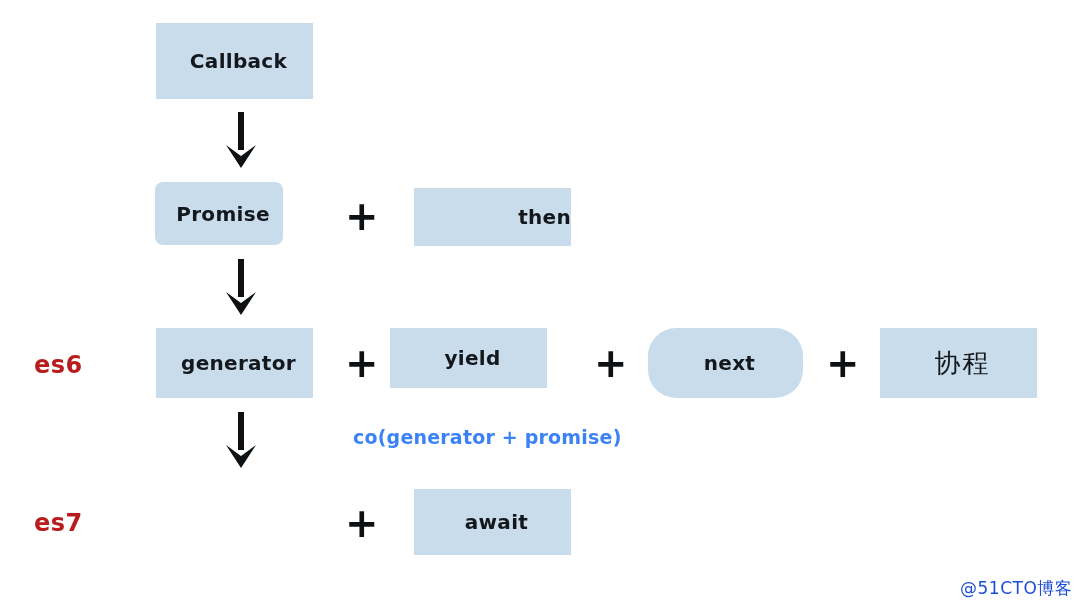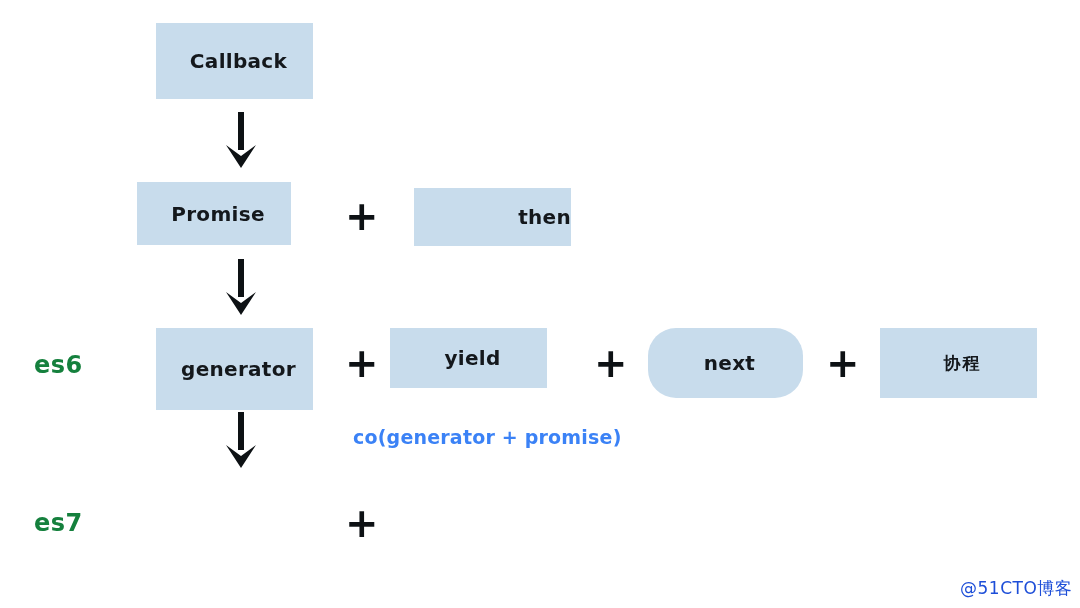--- a/index.html
+++ b/index.html
@@ -30,27 +30,27 @@
     letter-spacing: 0.3px;
     box-sizing: border-box;
     padding-left: 8px;
   }
   .box-label {
     display: block;
     line-height: 1;
   }
   .box.cjk .box-label {
     font-family: "DejaVu Sans", "Liberation Sans", sans-serif;
-    font-weight: 700;
-    font-size: 17px;
+    font-weight: 400;
+    font-size: 26px;
     letter-spacing: 2px;
   }
   .row-label {
     position: absolute;
-    color: #15803d;
+    color: #b91c1c;
     font-family: "DejaVu Sans", "Liberation Sans", sans-serif;
     font-weight: 900;
     font-size: 24px;
     letter-spacing: 0.5px;
     line-height: 1;
   }
   .plus {
     position: absolute;
     color: #0d1114;
     font-family: "DejaVu Sans", "Liberation Sans", sans-serif;
@@ -96,38 +96,38 @@
     <span class="box-label">Callback</span>
   </div>
 
   <div class="arrow" style="left:222px; top:112px; width:38px; height:58px;">
     <svg width="38" height="58" viewBox="0 0 38 58">
       <path d="M19 0 L19 38" stroke="#0d1114" stroke-width="6" fill="none" stroke-linecap="butt"></path>
       <path d="M4 33 L19 56 L34 33 L19 44 Z" fill="#0d1114"></path>
     </svg>
   </div>
 
-  <div class="box" style="left:137px; top:182px; width:154px; height:63px;">
+  <div class="box" style="left:155px; top:182px; width:128px; height:63px;border-radius:8px;">
     <span class="box-label">Promise</span>
   </div>
 
   <div class="plus" style="left:345px; top:196px;">+</div>
 
   <div class="box" style="left:414px; top:188px; width:157px; height:58px;justify-content:flex-end;">
     <span class="box-label">then</span>
   </div>
 
   <div class="arrow" style="left:222px; top:259px; width:38px; height:58px;">
     <svg width="38" height="58" viewBox="0 0 38 58">
       <path d="M19 0 L19 38" stroke="#0d1114" stroke-width="6" fill="none" stroke-linecap="butt"></path>
       <path d="M4 33 L19 56 L34 33 L19 44 Z" fill="#0d1114"></path>
     </svg>
   </div>
 
-  <div class="box" style="left:156px; top:328px; width:157px; height:82px;">
+  <div class="box" style="left:156px; top:328px; width:157px; height:70px;">
     <span class="box-label">generator</span>
   </div>
 
   <div class="plus" style="left:345px; top:343px;">+</div>
 
   <div class="box" style="left:390px; top:328px; width:157px; height:60px;">
     <span class="box-label">yield</span>
   </div>
 
   <div class="plus" style="left:594px; top:343px;">+</div>
@@ -147,16 +147,19 @@
       <path d="M19 0 L19 38" stroke="#0d1114" stroke-width="6" fill="none" stroke-linecap="butt"></path>
       <path d="M4 33 L19 56 L34 33 L19 44 Z" fill="#0d1114"></path>
     </svg>
   </div>
 
   <div class="note" style="left:353px; top:428px;">co(generator + promise)</div>
 
 
   <div class="plus" style="left:345px; top:503px;">+</div>
 
+  <div class="box" style="left:414px; top:489px; width:157px; height:66px;">
+    <span class="box-label">await</span>
+  </div>
 
   <div class="watermark" style="left:960px; top:580px;">@51CTO博客</div>
 
 </div>
 
 </body></html>

